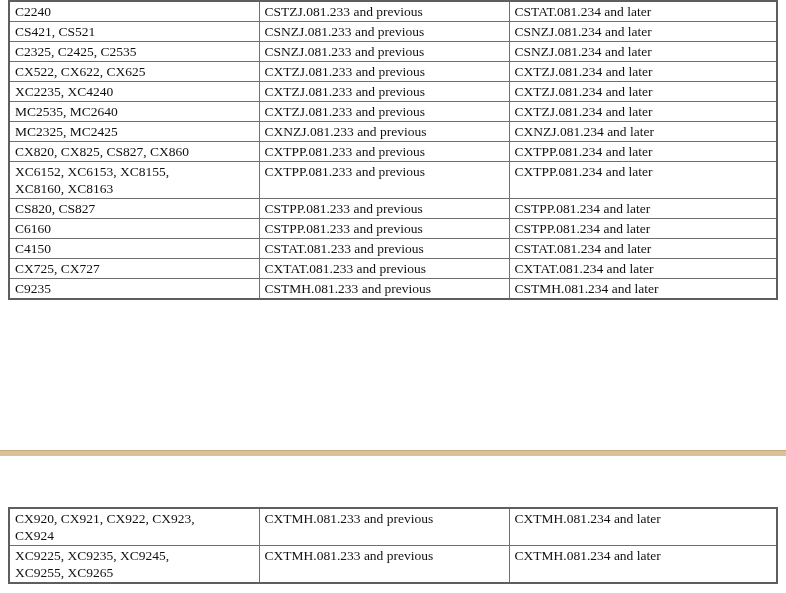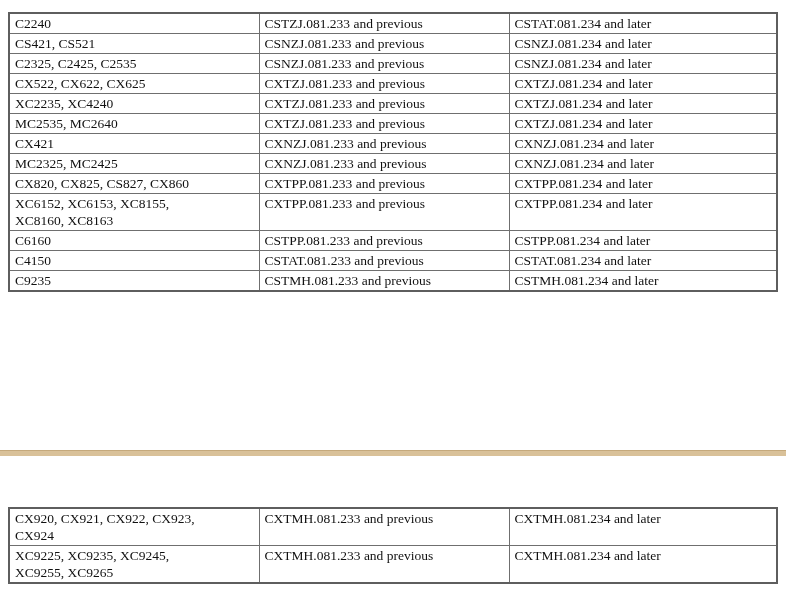--- a/index.html
+++ b/index.html
@@ -12,21 +12,21 @@
     background: #ffffff;
     position: relative;
     font-family: "Liberation Serif", serif;
     color: #111111;
     overflow: hidden;
   }
   .doc-table-wrap {
     position: absolute;
     left: 8px;
   }
-  #table1-wrap { top: 0px; width: 769px; margin-top: 12px; }
+  #table1-wrap { top: 0px; width: 769px; }
   #table2-wrap { top: 507px; width: 766px; }
   table.fw-table {
     border-collapse: collapse;
     width: 100%;
     table-layout: fixed;
     border: 2px solid #5e5e5e;
   }
   table.fw-table td {
     border: 1px solid #6f6f6f;
     font-size: 13.5px;
@@ -84,49 +84,54 @@
           <td>XC2235, XC4240</td>
           <td>CXTZJ.081.233 and previous</td>
           <td>CXTZJ.081.234 and later</td>
         </tr>
         <tr>
           <td>MC2535, MC2640</td>
           <td>CXTZJ.081.233 and previous</td>
           <td>CXTZJ.081.234 and later</td>
         </tr>
         <tr>
-          <td>CX421</td>
-          <td>CXNZJ.081.233 and previous</td>
-          <td>CXNZJ.081.234 and later</td>
-        </tr>
-        <tr>
           <td>MC2325, MC2425</td>
           <td>CXNZJ.081.233 and previous</td>
           <td>CXNZJ.081.234 and later</td>
         </tr>
         <tr>
           <td>CX820, CX825, CS827, CX860</td>
           <td>CXTPP.081.233 and previous</td>
           <td>CXTPP.081.234 and later</td>
         </tr>
         <tr>
           <td>XC6152, XC6153, XC8155,
 XC8160, XC8163</td>
           <td>CXTPP.081.233 and previous</td>
           <td>CXTPP.081.234 and later</td>
         </tr>
         <tr>
+          <td>CS820, CS827</td>
+          <td>CSTPP.081.233 and previous</td>
+          <td>CSTPP.081.234 and later</td>
+        </tr>
+        <tr>
           <td>C6160</td>
           <td>CSTPP.081.233 and previous</td>
           <td>CSTPP.081.234 and later</td>
         </tr>
         <tr>
           <td>C4150</td>
           <td>CSTAT.081.233 and previous</td>
           <td>CSTAT.081.234 and later</td>
+        </tr>
+        <tr>
+          <td>CX725, CX727</td>
+          <td>CXTAT.081.233 and previous</td>
+          <td>CXTAT.081.234 and later</td>
         </tr>
         <tr>
           <td>C9235</td>
           <td>CSTMH.081.233 and previous</td>
           <td>CSTMH.081.234 and later</td>
         </tr>
       </tbody>
   </table>
 </div>
 

